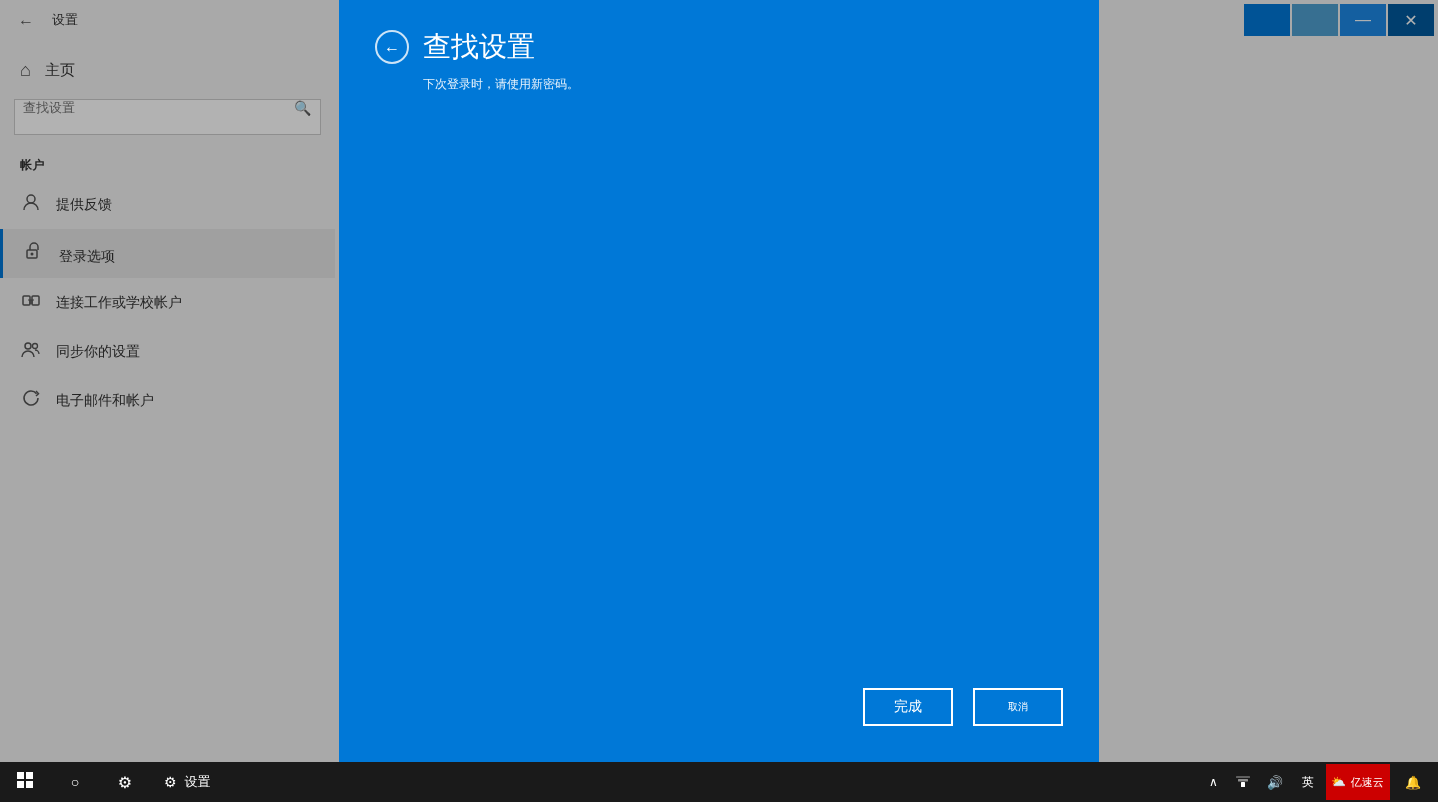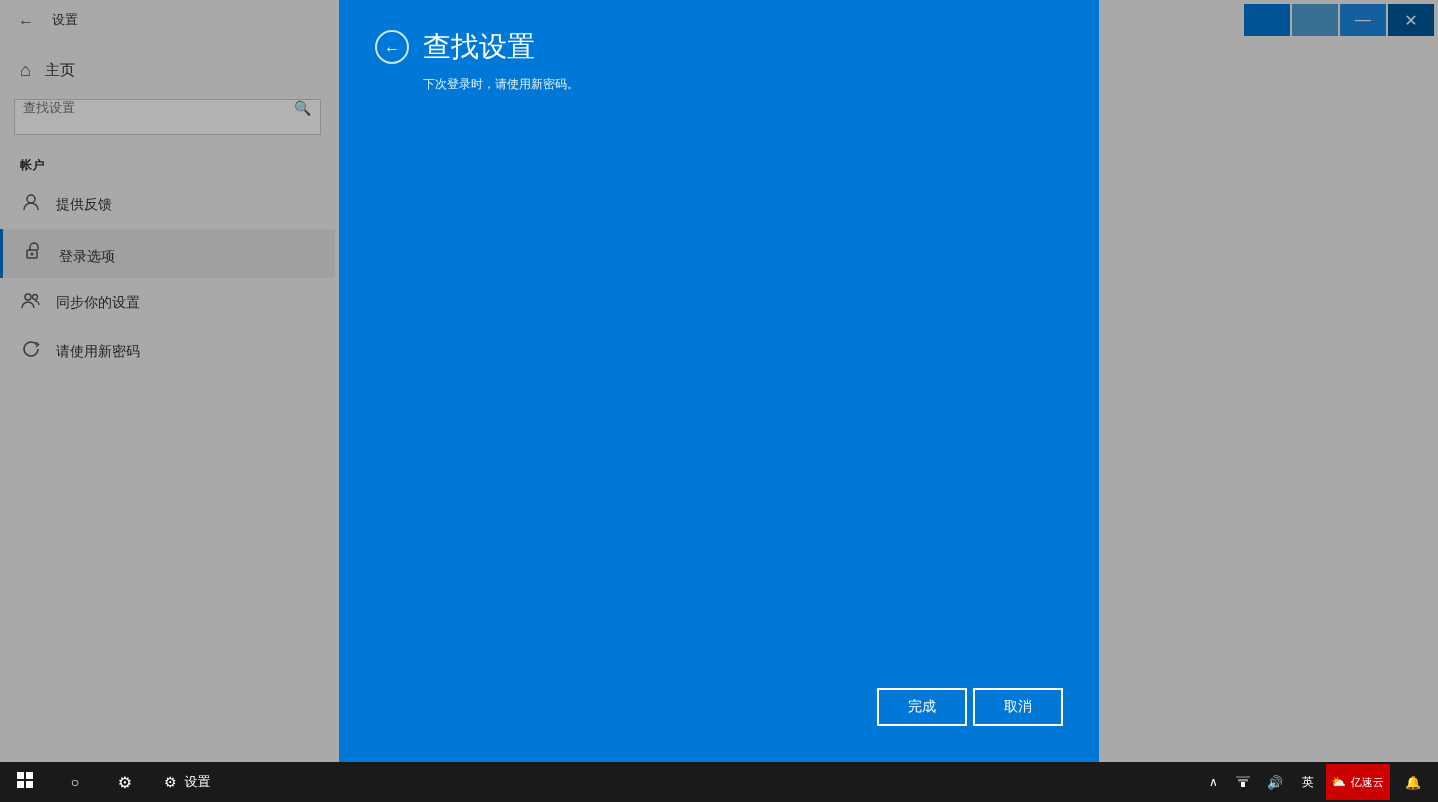--- a/index.html
+++ b/index.html
@@ -247,40 +247,40 @@
     }
     .account-type {
       font-size: 14px;
       color: rgba(255,255,255,0.9);
     }
 
     .dialog-footer {
       padding: 30px 36px 36px 36px;
       display: flex;
       justify-content: flex-end;
-      gap: 6px;
+      gap: 20px;
     }
 
     .btn-primary {
       background: transparent;
       border: 2px solid #fff;
       color: #fff;
       padding: 8px 28px;
       font-size: 14px;
       cursor: pointer;
       font-family: 'Microsoft YaHei', sans-serif;
       min-width: 90px;
     }
 
     .btn-secondary {
       background: transparent;
       border: 2px solid #fff;
       color: #fff;
       padding: 8px 28px;
-      font-size: 14px;
+      font-size: 10px;
       cursor: pointer;
       font-family: 'Microsoft YaHei', sans-serif;
       min-width: 90px;
     }
 
     
     .taskbar {
       position: absolute;
       bottom: 0; left: 0;
       width: 1438px;
@@ -425,41 +425,51 @@
         <span class="sidebar-item-icon">
           <svg width="20" height="20" viewBox="0 0 20 20" fill="none">
             <rect x="3" y="9" width="10" height="8" rx="1" stroke="#555" stroke-width="1.5"></rect>
             <path d="M6 9V6a4 4 0 018 0v3" stroke="#555" stroke-width="1.5"></path>
             <circle cx="8" cy="13" r="1.5" fill="#555"></circle>
           </svg>
         </span>
         <span>登录选项</span>
       </div>
 
+      <div class="sidebar-item">
+        <span class="sidebar-item-icon">
+          <svg width="20" height="20" viewBox="0 0 20 20" fill="none">
+            <rect x="2" y="6" width="7" height="9" rx="1" stroke="#555" stroke-width="1.5"></rect>
+            <rect x="11" y="6" width="7" height="9" rx="1" stroke="#555" stroke-width="1.5"></rect>
+            <path d="M7 10h6M9 10v4M11 10v4" stroke="#555" stroke-width="1.2"></path>
+          </svg>
+        </span>
+        <span>连接工作或学校帐户</span>
+      </div>
 
       <div class="sidebar-item">
         <span class="sidebar-item-icon">
           <svg width="20" height="20" viewBox="0 0 20 20" fill="none">
             <circle cx="7" cy="7" r="3" stroke="#555" stroke-width="1.5"></circle>
             <circle cx="14" cy="7" r="2.5" stroke="#555" stroke-width="1.3"></circle>
             <path d="M1 18c0-3.314 2.686-6 6-6s6 2.686 6 6" stroke="#555" stroke-width="1.5"></path>
             <path d="M14 11a4 4 0 014 4" stroke="#555" stroke-width="1.3"></path>
           </svg>
         </span>
         <span>同步你的设置</span>
       </div>
 
       <div class="sidebar-item">
         <span class="sidebar-item-icon">
           <svg width="20" height="20" viewBox="0 0 20 20" fill="none">
             <path d="M17 10a7 7 0 11-1.5-4.3" stroke="#555" stroke-width="1.5"></path>
             <path d="M15 3l2.5 2.7-2.5 2.3" stroke="#555" stroke-width="1.5"></path>
           </svg>
         </span>
-        <span>请使用新密码</span>
+        <span>电子邮件和帐户</span>
       </div>
     </div>
 
     <div class="right-panel">
       <div class="related-settings">
         <div class="related-settings-title">相关的设置</div>
         <a class="related-link">锁屏界面</a>
       </div>
 
       <div class="question-section">

